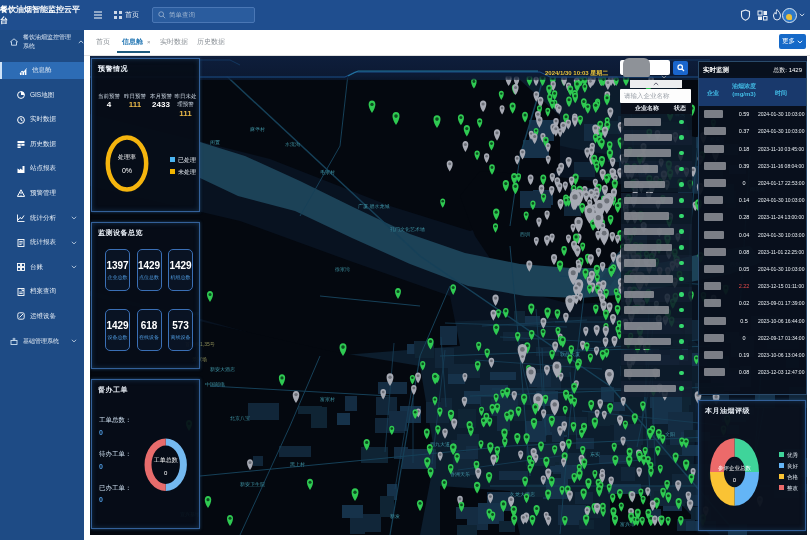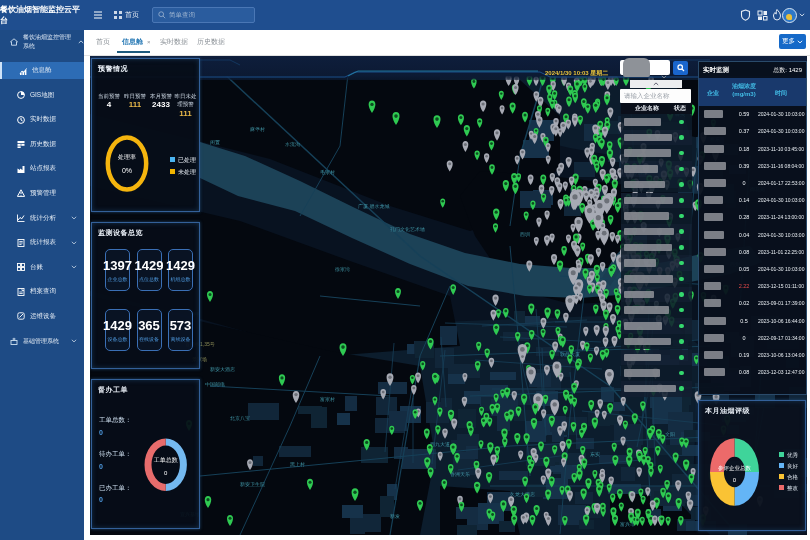--- a/index.html
+++ b/index.html
@@ -7,21 +7,21 @@
 #logo{position:absolute;left:0;top:0;width:84px;height:30px;color:#fff;font-size:8px;font-weight:bold;display:flex;align-items:center;justify-content:center;z-index:35}
 .hic{position:absolute;top:0;height:30px;display:flex;align-items:center;color:#dce6f2;z-index:35}
 #tabs{position:absolute;left:84px;top:30px;width:726px;height:26px;background:#fff;border-bottom:1px solid #e2e2e2;z-index:25}
 .tab{position:absolute;top:32px;height:20px;font-size:7px;color:#8a9096;display:flex;align-items:center;z-index:26}
 #mapw{position:absolute;left:90px;top:56px;width:717px;height:479px;background:#0b1826;overflow:hidden;z-index:10}
 .pnl{position:absolute;background:rgba(6,13,24,0.93);border:1px solid #336099;box-shadow:0 0 3px #24507ecc, inset 0 0 5px #15304e;z-index:12}
 .ptitle{color:#e8eef5;font-size:7px;font-weight:bold;padding:5px 0 0 6px;letter-spacing:0.5px}
 .statlbl{color:#cdd8e4;font-size:5.5px;text-align:center;line-height:1.5}
 .statval{color:#fff;font-size:8px;font-weight:bold;text-align:center}
 .box{position:absolute;width:25px;height:42px;border:1px solid #3a6fb5;border-radius:5px;background:rgba(20,40,70,0.25);display:flex;flex-direction:column;align-items:center;justify-content:center}
-.box .n{color:#fff;font-size:13px;font-weight:bold}
+.box .n{color:#fff;font-size:10px;font-weight:bold}
 .box .l{color:#4f9be0;font-size:5px;margin-top:3px}
 .wlbl{color:#cfe0f0;font-size:6.5px}
 .wval{color:#4f9be0;font-size:7px;font-weight:bold}
 #rt{position:absolute;left:608px;top:5px;width:109px;height:334px;background:rgba(8,16,28,0.95);border:1px solid #2a4a6a;z-index:12}
 .rrow{position:absolute;width:100%;height:16.2px;font-size:5.5px;color:#e8edf2;display:flex;align-items:center}
 .blob{background:#8f9299;border-radius:1px;opacity:0.85}
 #banner{position:absolute;left:0;top:0;width:717px;height:24px;background:linear-gradient(180deg,#0e1e3c 0%,#0c1a33 82%,rgba(12,26,51,0.45) 100%);z-index:11}
 .menuitem{position:absolute;left:0;width:84px;height:24.6px;display:flex;align-items:center;color:#e6edf5;font-size:6.5px;z-index:35}
 .menuitem .mi{width:8px;height:8px;margin-left:17px;margin-right:5px;display:inline-block}
 .chev{position:absolute;right:7px;color:#b8c8dc;font-size:6px}
@@ -3310,21 +3310,21 @@
       </div>
       <div class="box" style="left:76.0px;top:26px">
         <div class="n">1429</div>
         <div class="l">机组总数</div>
       </div>
       <div class="box" style="left:13.0px;top:86px">
         <div class="n">1429</div>
         <div class="l">设备总数</div>
       </div>
       <div class="box" style="left:44.5px;top:86px">
-        <div class="n">365</div>
+        <div class="n">618</div>
         <div class="l">在线设备</div>
       </div>
       <div class="box" style="left:76.0px;top:86px">
         <div class="n">573</div>
         <div class="l">离线设备</div>
       </div>
     </div>
     <div class="pnl" style="left:1px;top:323px;width:109px;height:150px">
 <div class="ptitle">督办工单</div>
 <div class="wlbl" style="position:absolute;left:7px;top:36px">工单总数：</div>

